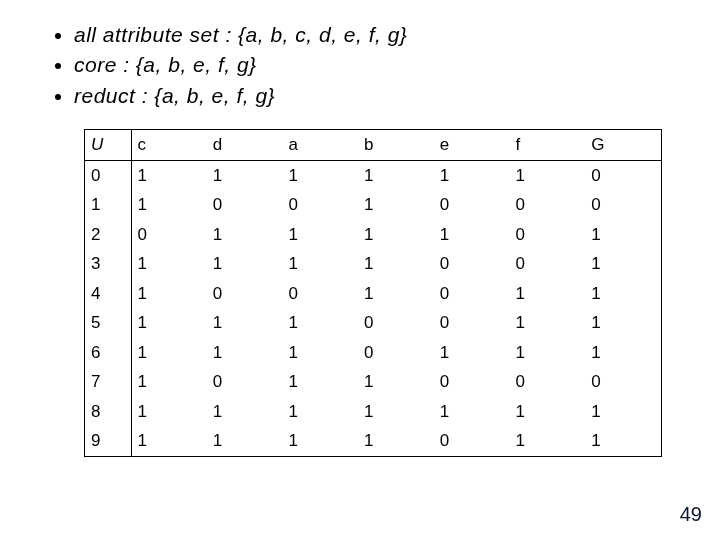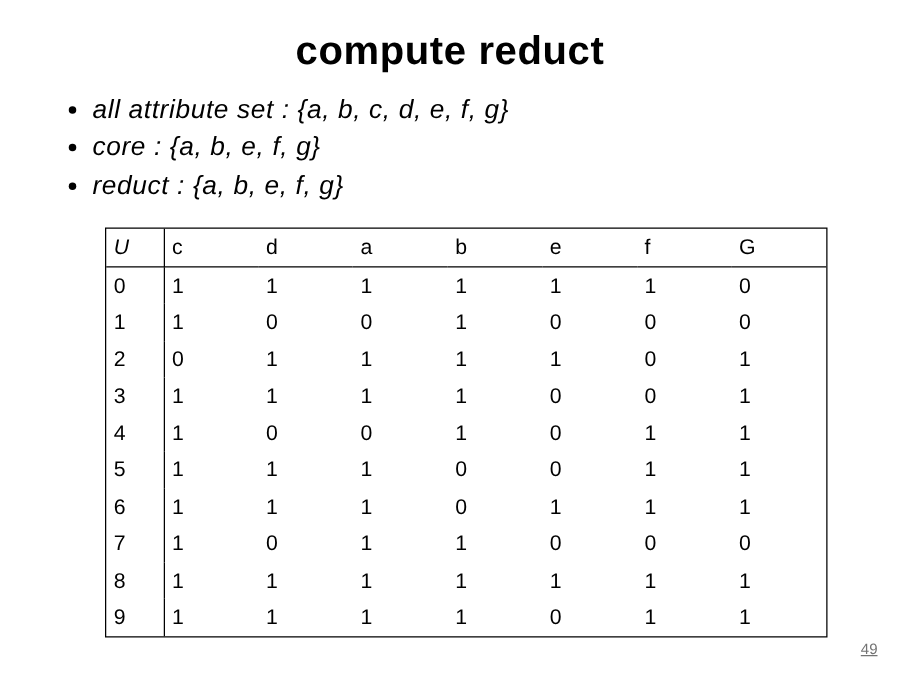--- a/index.html
+++ b/index.html
@@ -69,31 +69,29 @@
   
   table.data thead tr > * {
     border-bottom: 1.5px solid #000;
   }
   table.data col.norm { width: auto; }
   table.data col.u { width: 46px; }
   .page-num {
     position: absolute;
     right: 18px;
     bottom: 14px;
-    font-size: 12px;
-    color: #737373;
-    text-decoration: underline;
+    font-size: 20px;
+    color: #0f172a;
   }
 </style>
 </head>
 <body>
 
 <div class="slide">
 
-  <div class="title">compute reduct</div>
 
   <ul class="bullets">
     <li>all attribute set : {a, b, c, d, e, f, g}</li>
     <li>core : {a, b, e, f, g}</li>
     <li>reduct : {a, b, e, f, g}</li>
   </ul>
 
   <div class="table-wrap">
     <div class="table-box">
     <table class="data">

